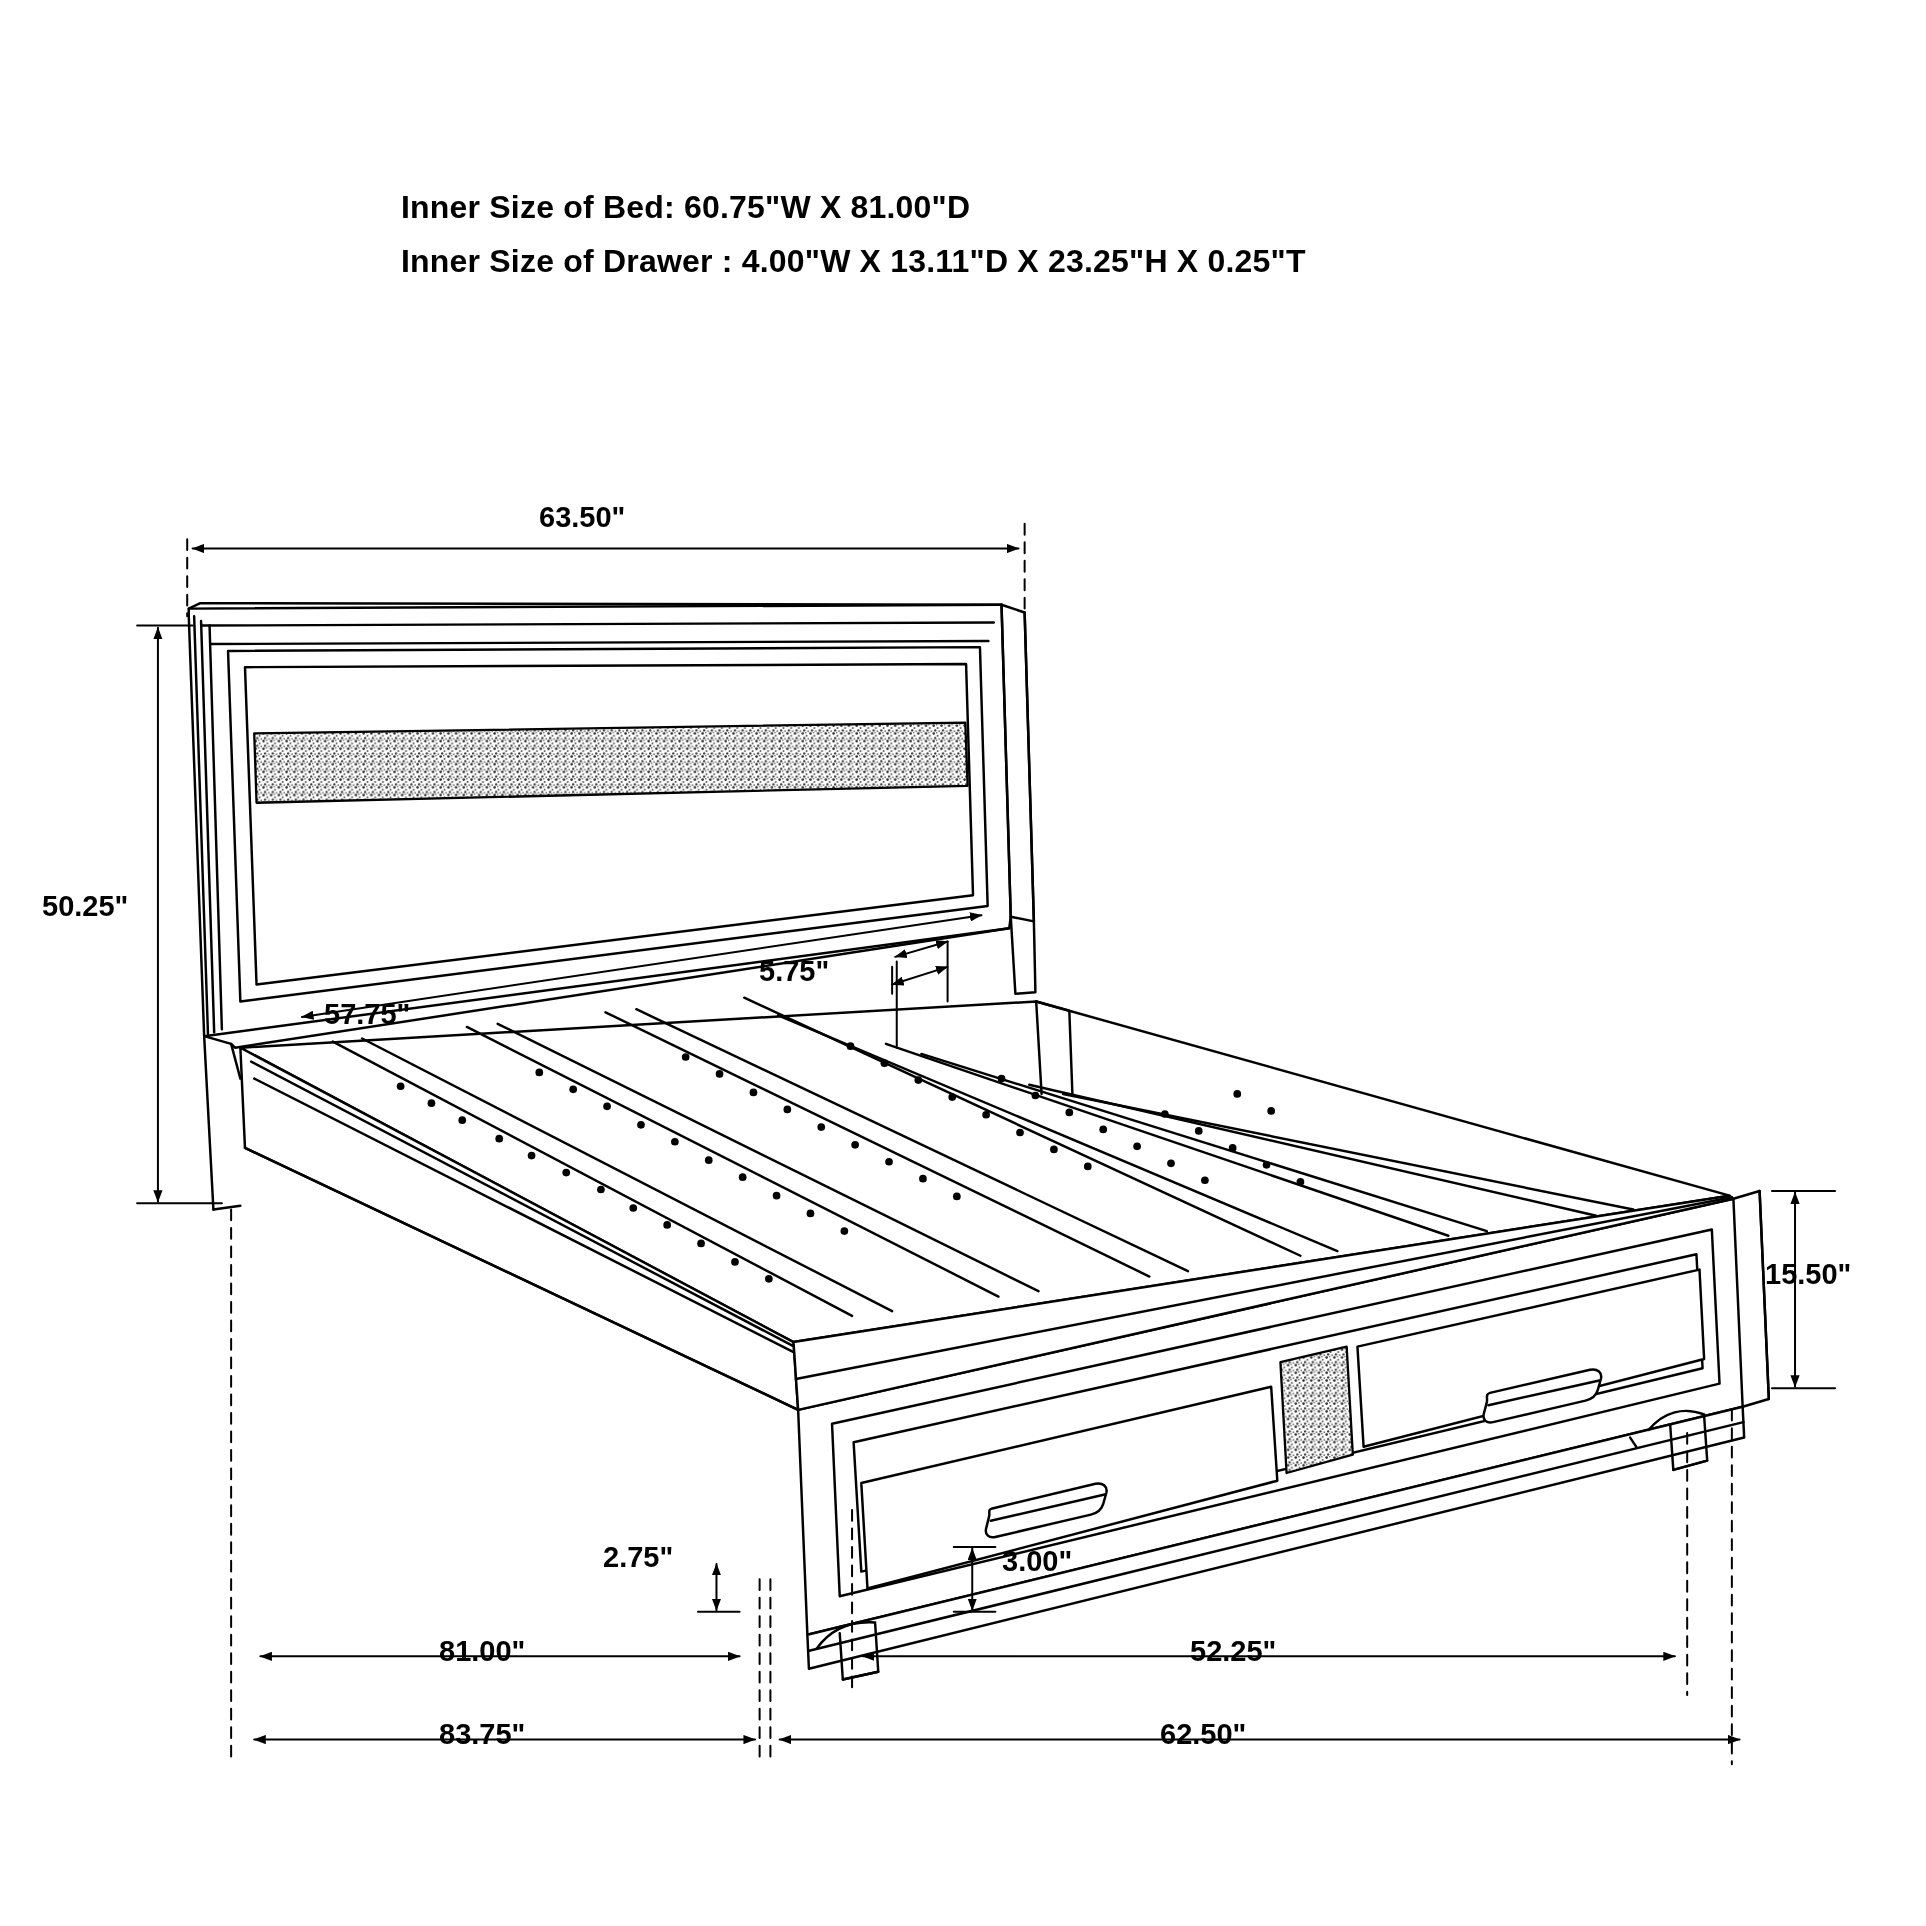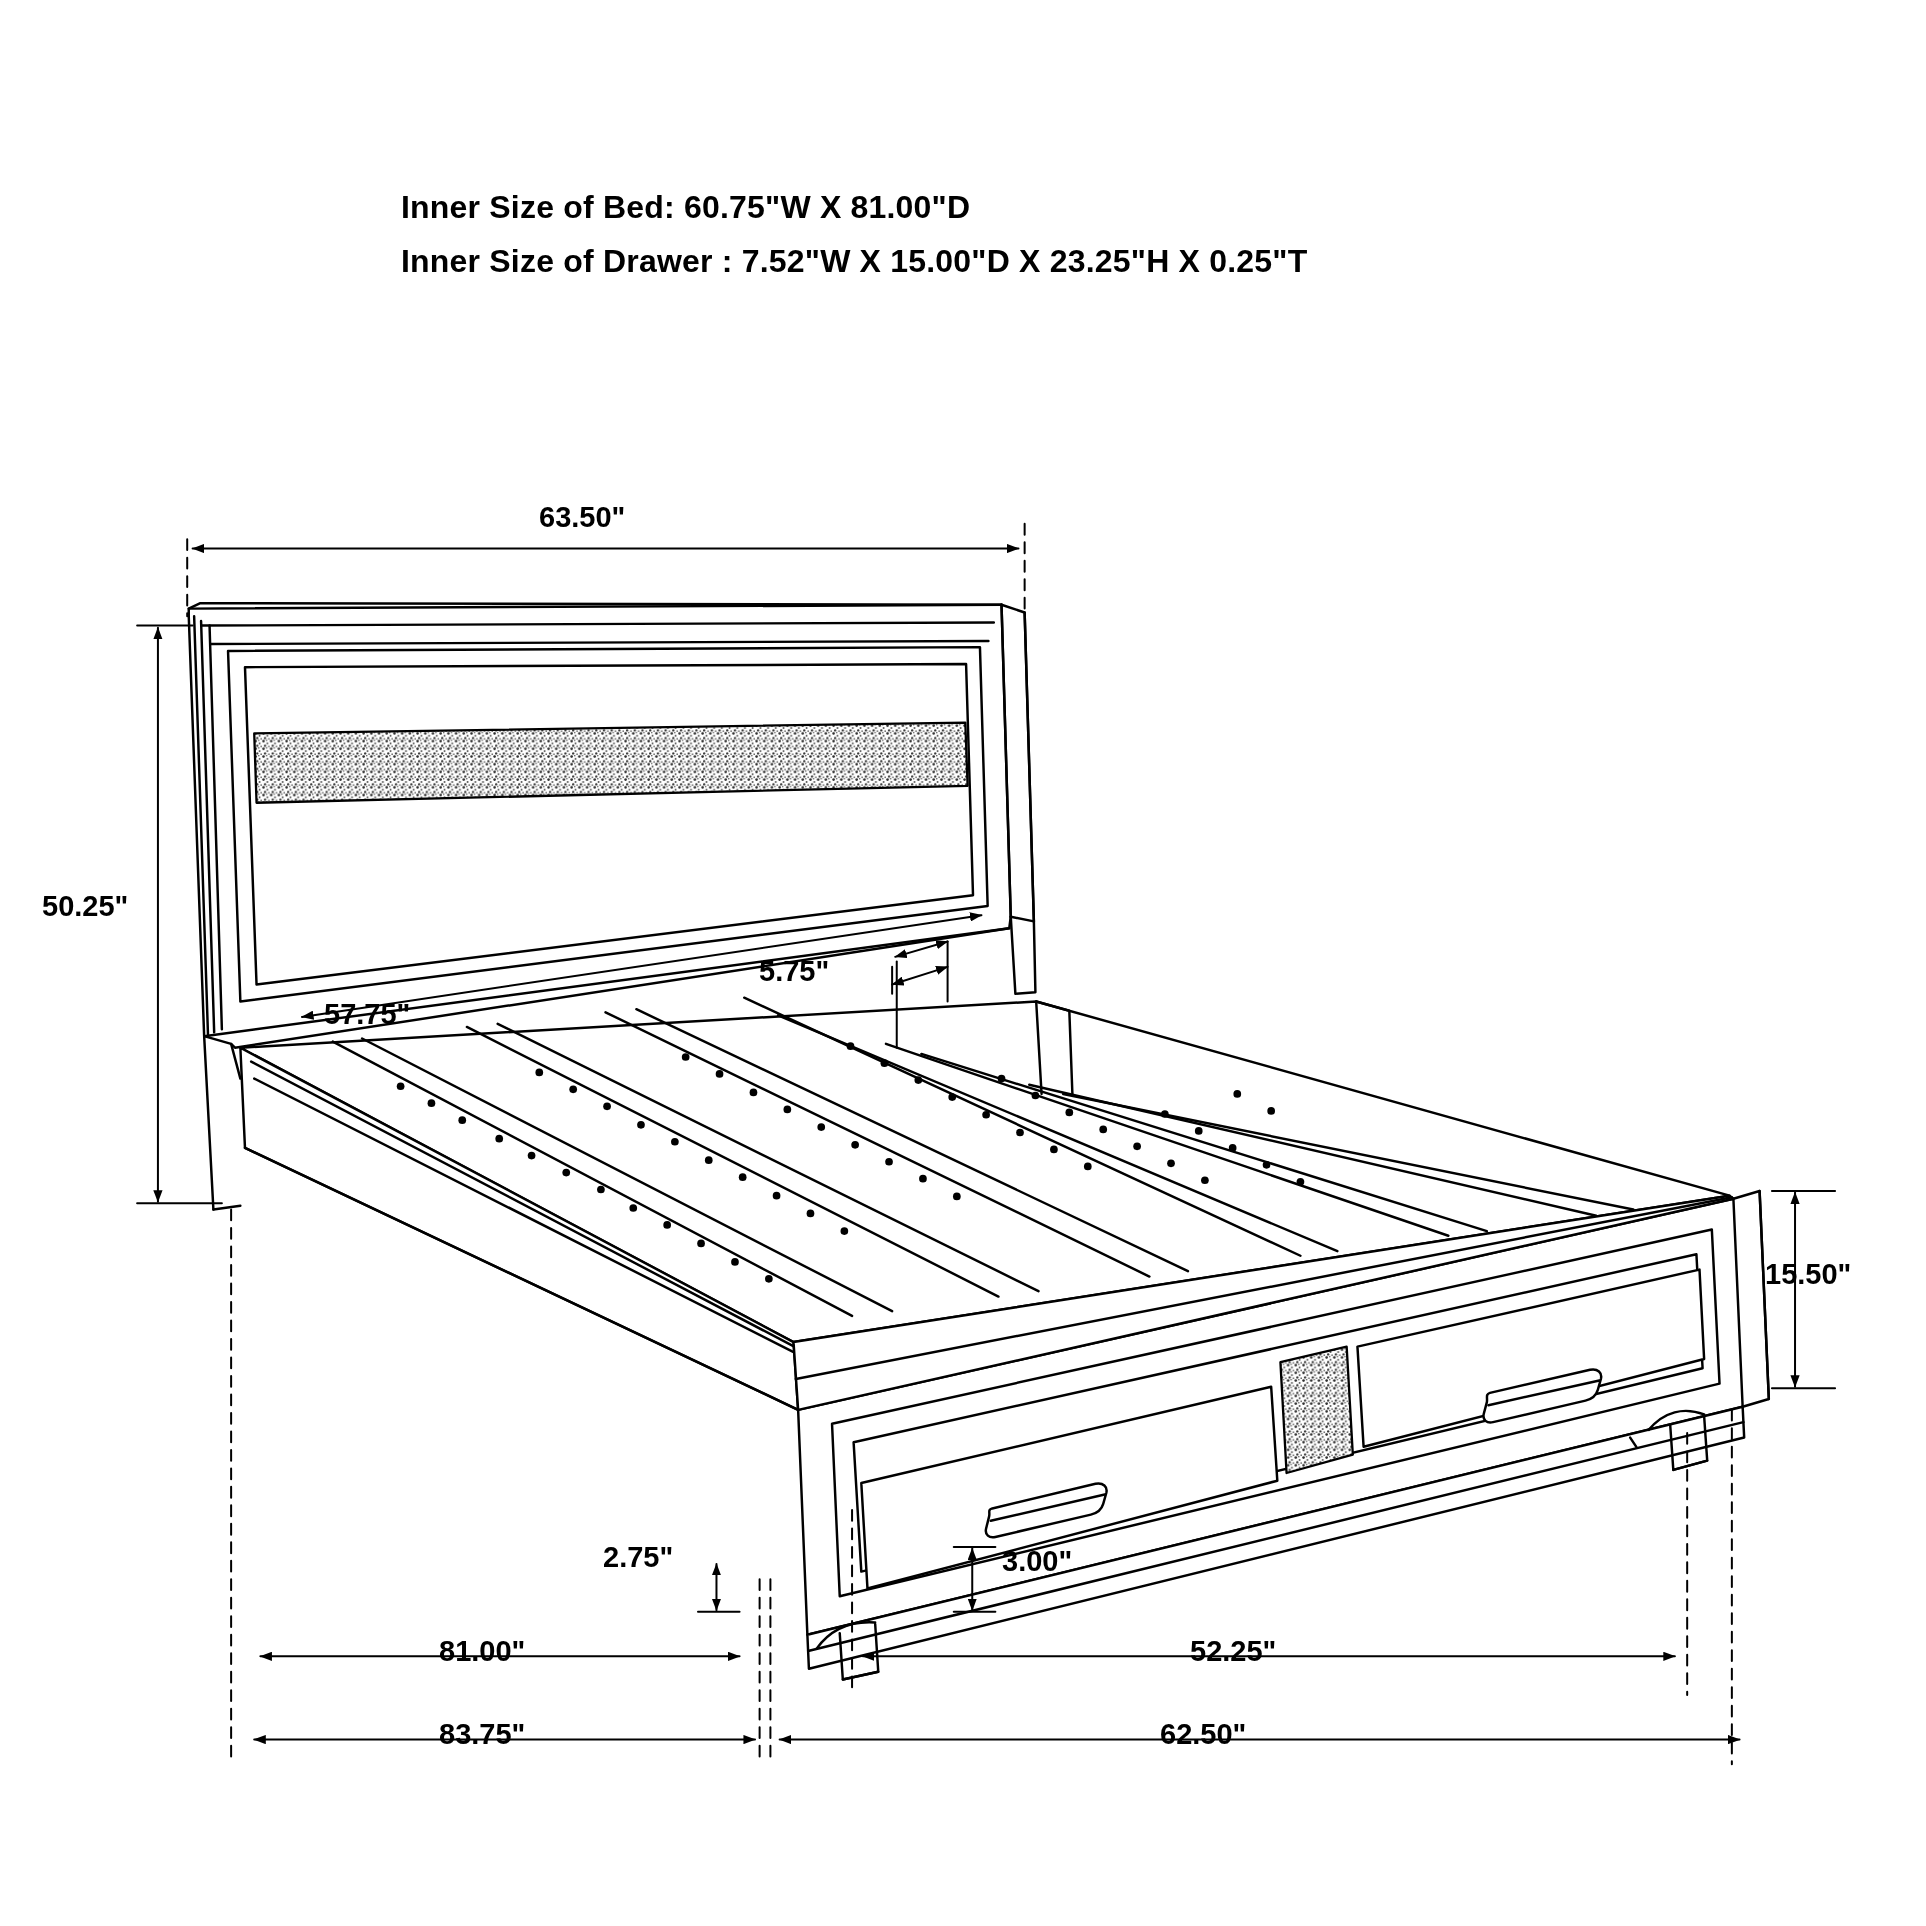--- a/index.html
+++ b/index.html
@@ -13,21 +13,21 @@
   .dimlabel{position:absolute;font-weight:bold;font-size:29px;white-space:nowrap;}
 
   svg{position:absolute;left:0;top:0;}
 </style>
 </head>
 <body>
 
 <div id="stage">
 
   <div class="hdr hdr1">Inner Size of Bed: 60.75"W X 81.00"D</div>
-  <div class="hdr hdr2">Inner Size of Drawer : 7.52"W X 15.00"D X 23.25"H X 0.25"T</div>
+  <div class="hdr hdr2">Inner Size of Drawer : 4.00"W X 13.11"D X 23.25"H X 0.25"T</div>
 
   <svg width="1926" height="1926" viewBox="0 0 2500 2500">
     <defs>
       <marker id="arrEnd" markerWidth="16" markerHeight="12" refX="15" refY="6" orient="auto" markerUnits="userSpaceOnUse">
         <path d="M0,0 L16,6 L0,12 z" fill="#000"></path>
       </marker>
       <marker id="arrStart" markerWidth="16" markerHeight="12" refX="1" refY="6" orient="auto" markerUnits="userSpaceOnUse">
         <path d="M16,0 L0,6 L16,12 z" fill="#000"></path>
       </marker>
       <pattern id="glitter" width="10" height="10" patternUnits="userSpaceOnUse">

